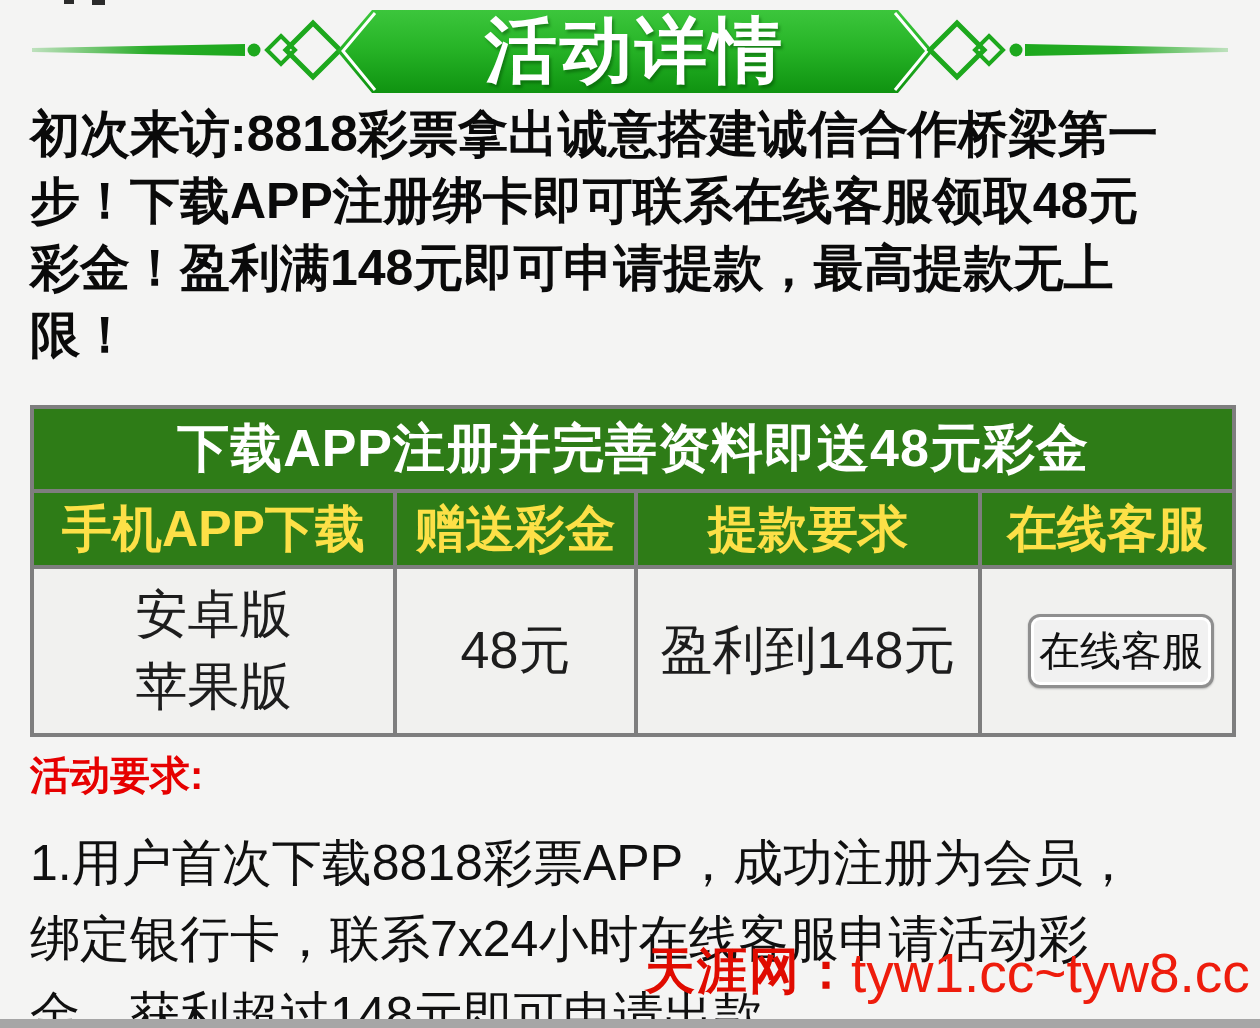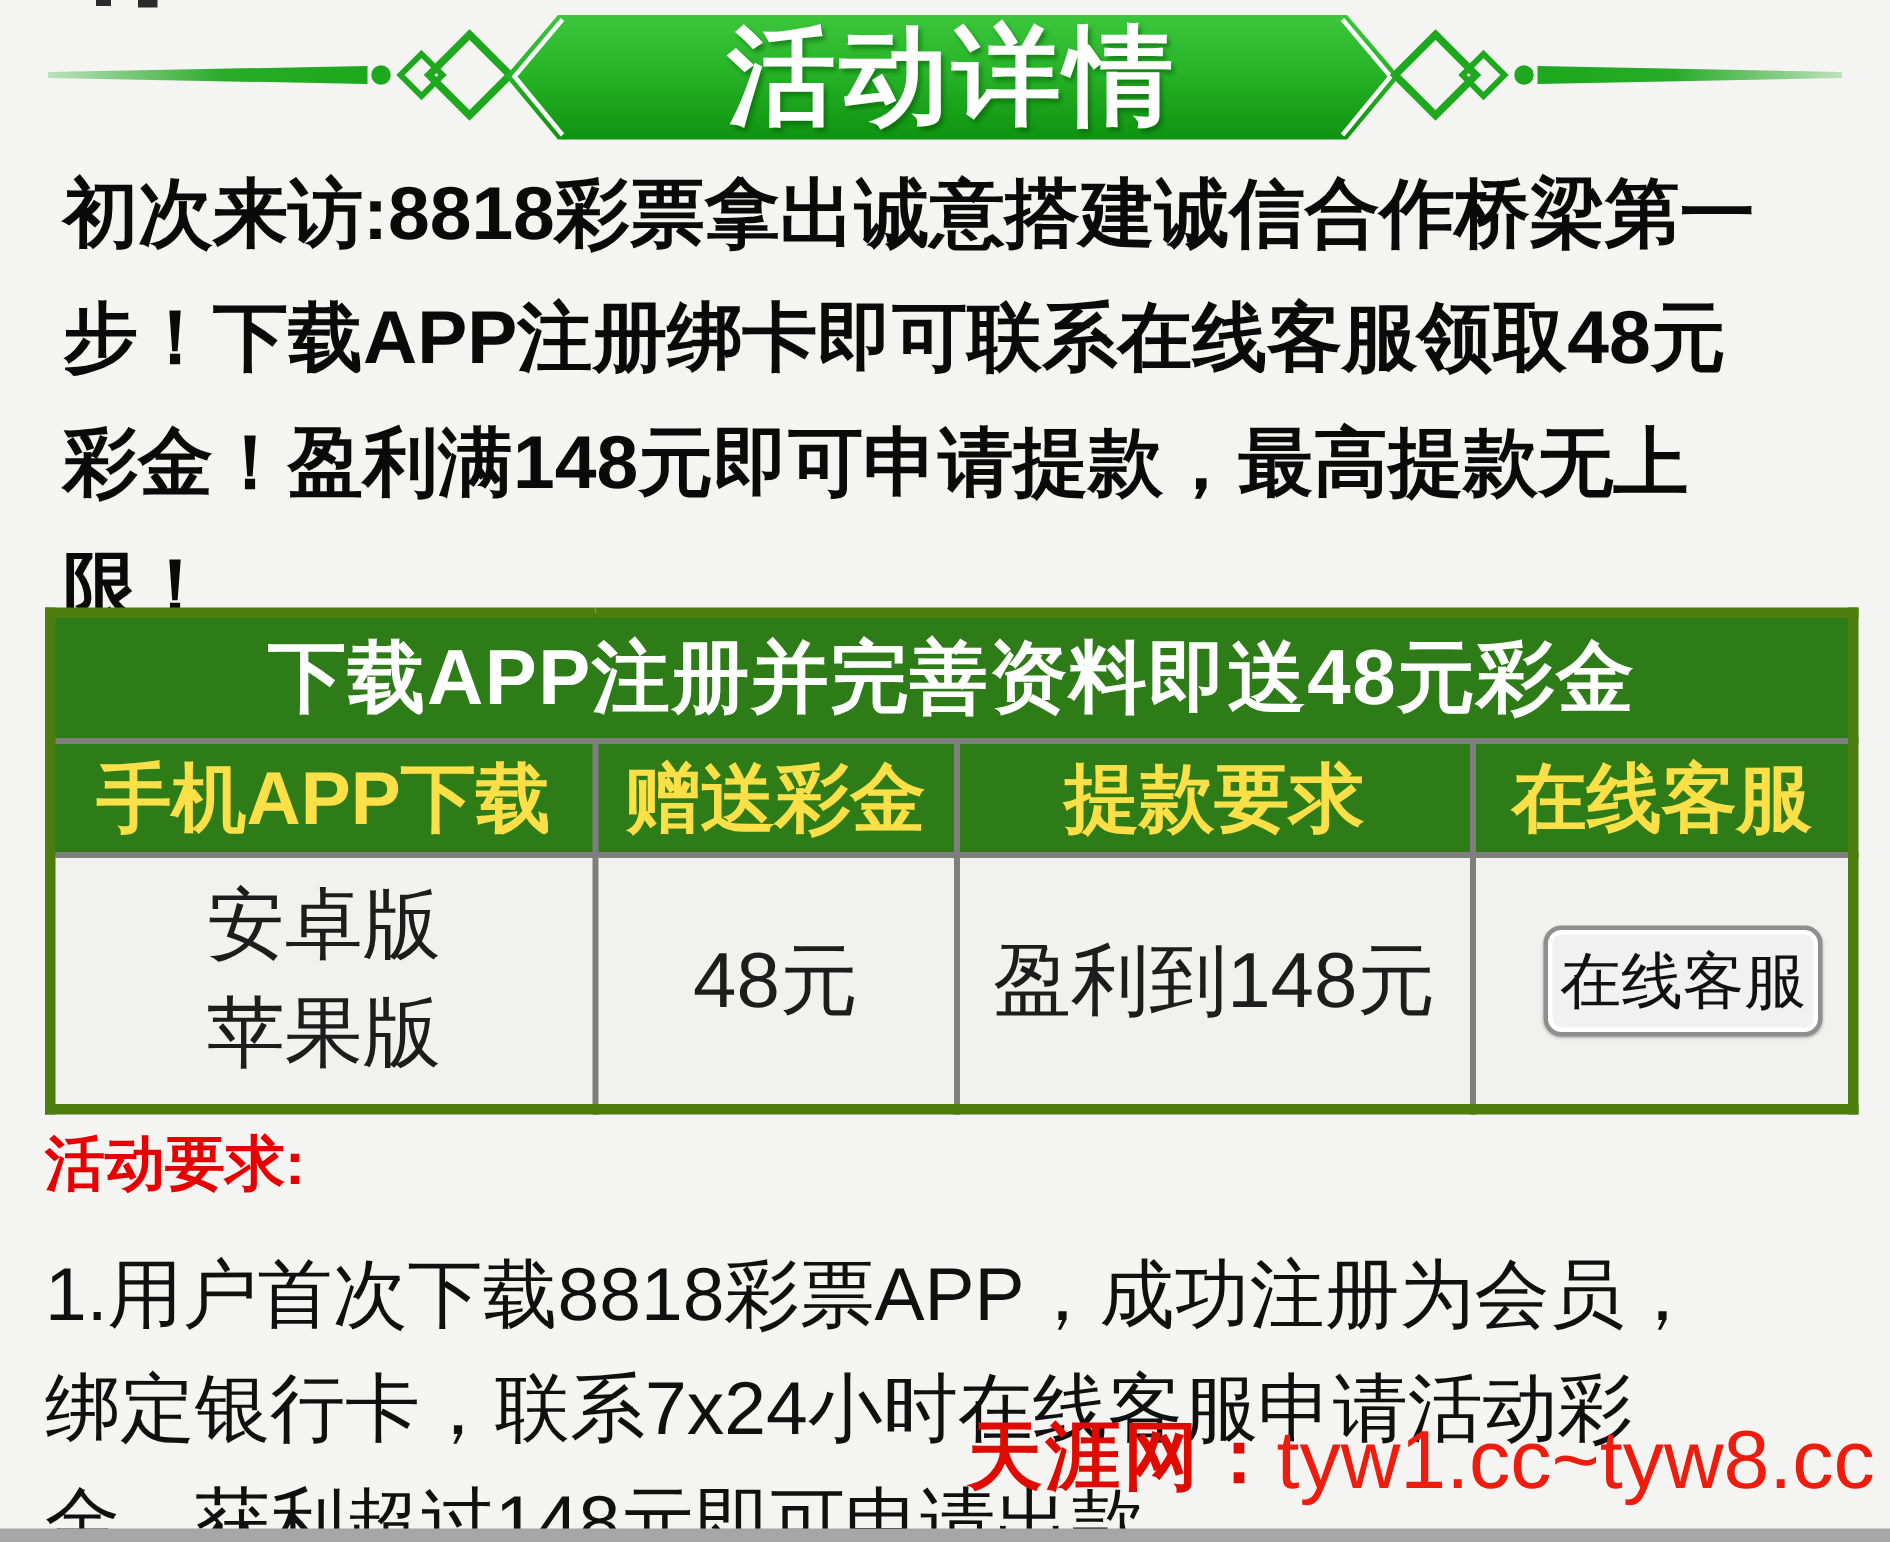--- a/index.html
+++ b/index.html
@@ -20,30 +20,30 @@
   .banner svg{position:absolute;inset:0;}
   .banner-title{
     position:absolute;left:345px;top:8px;width:580px;height:86px;
     display:flex;align-items:center;justify-content:center;
     font-size:72px;font-weight:bold;color:#ffffff;letter-spacing:3px;
     text-shadow:2px 3px 3px rgba(0,70,0,.45);
   }
 
   
   .intro{
-    position:absolute;left:42px;top:101px;width:1206px;
-    font-size:50px;font-weight:bold;color:#0a0a0a;line-height:83px;
+    position:absolute;left:30px;top:101px;width:1206px;
+    font-size:50px;font-weight:bold;color:#0a0a0a;line-height:67px;
     white-space:pre-line;
   }
 
   
   .promo-table{
     position:absolute;left:30px;top:405px;width:1202px;
     border-collapse:collapse;table-layout:fixed;
-    border:7px solid #4d7c0f;
+    border:3px solid #4d7c0f;
   }
   .promo-table th,.promo-table td{border:4px solid #7e7e7e;padding:0;text-align:center;}
   .promo-table .t-title{
     height:80px;background:var(--table-header-green,#2e7c17);
     color:#fff;font-size:52px;font-weight:bold;letter-spacing:1px;
   }
   .promo-table .head-row th{
     height:72px;background:var(--table-header-green,#2e7c17);
     color:#fde047;font-size:50px;font-weight:bold;
   }

